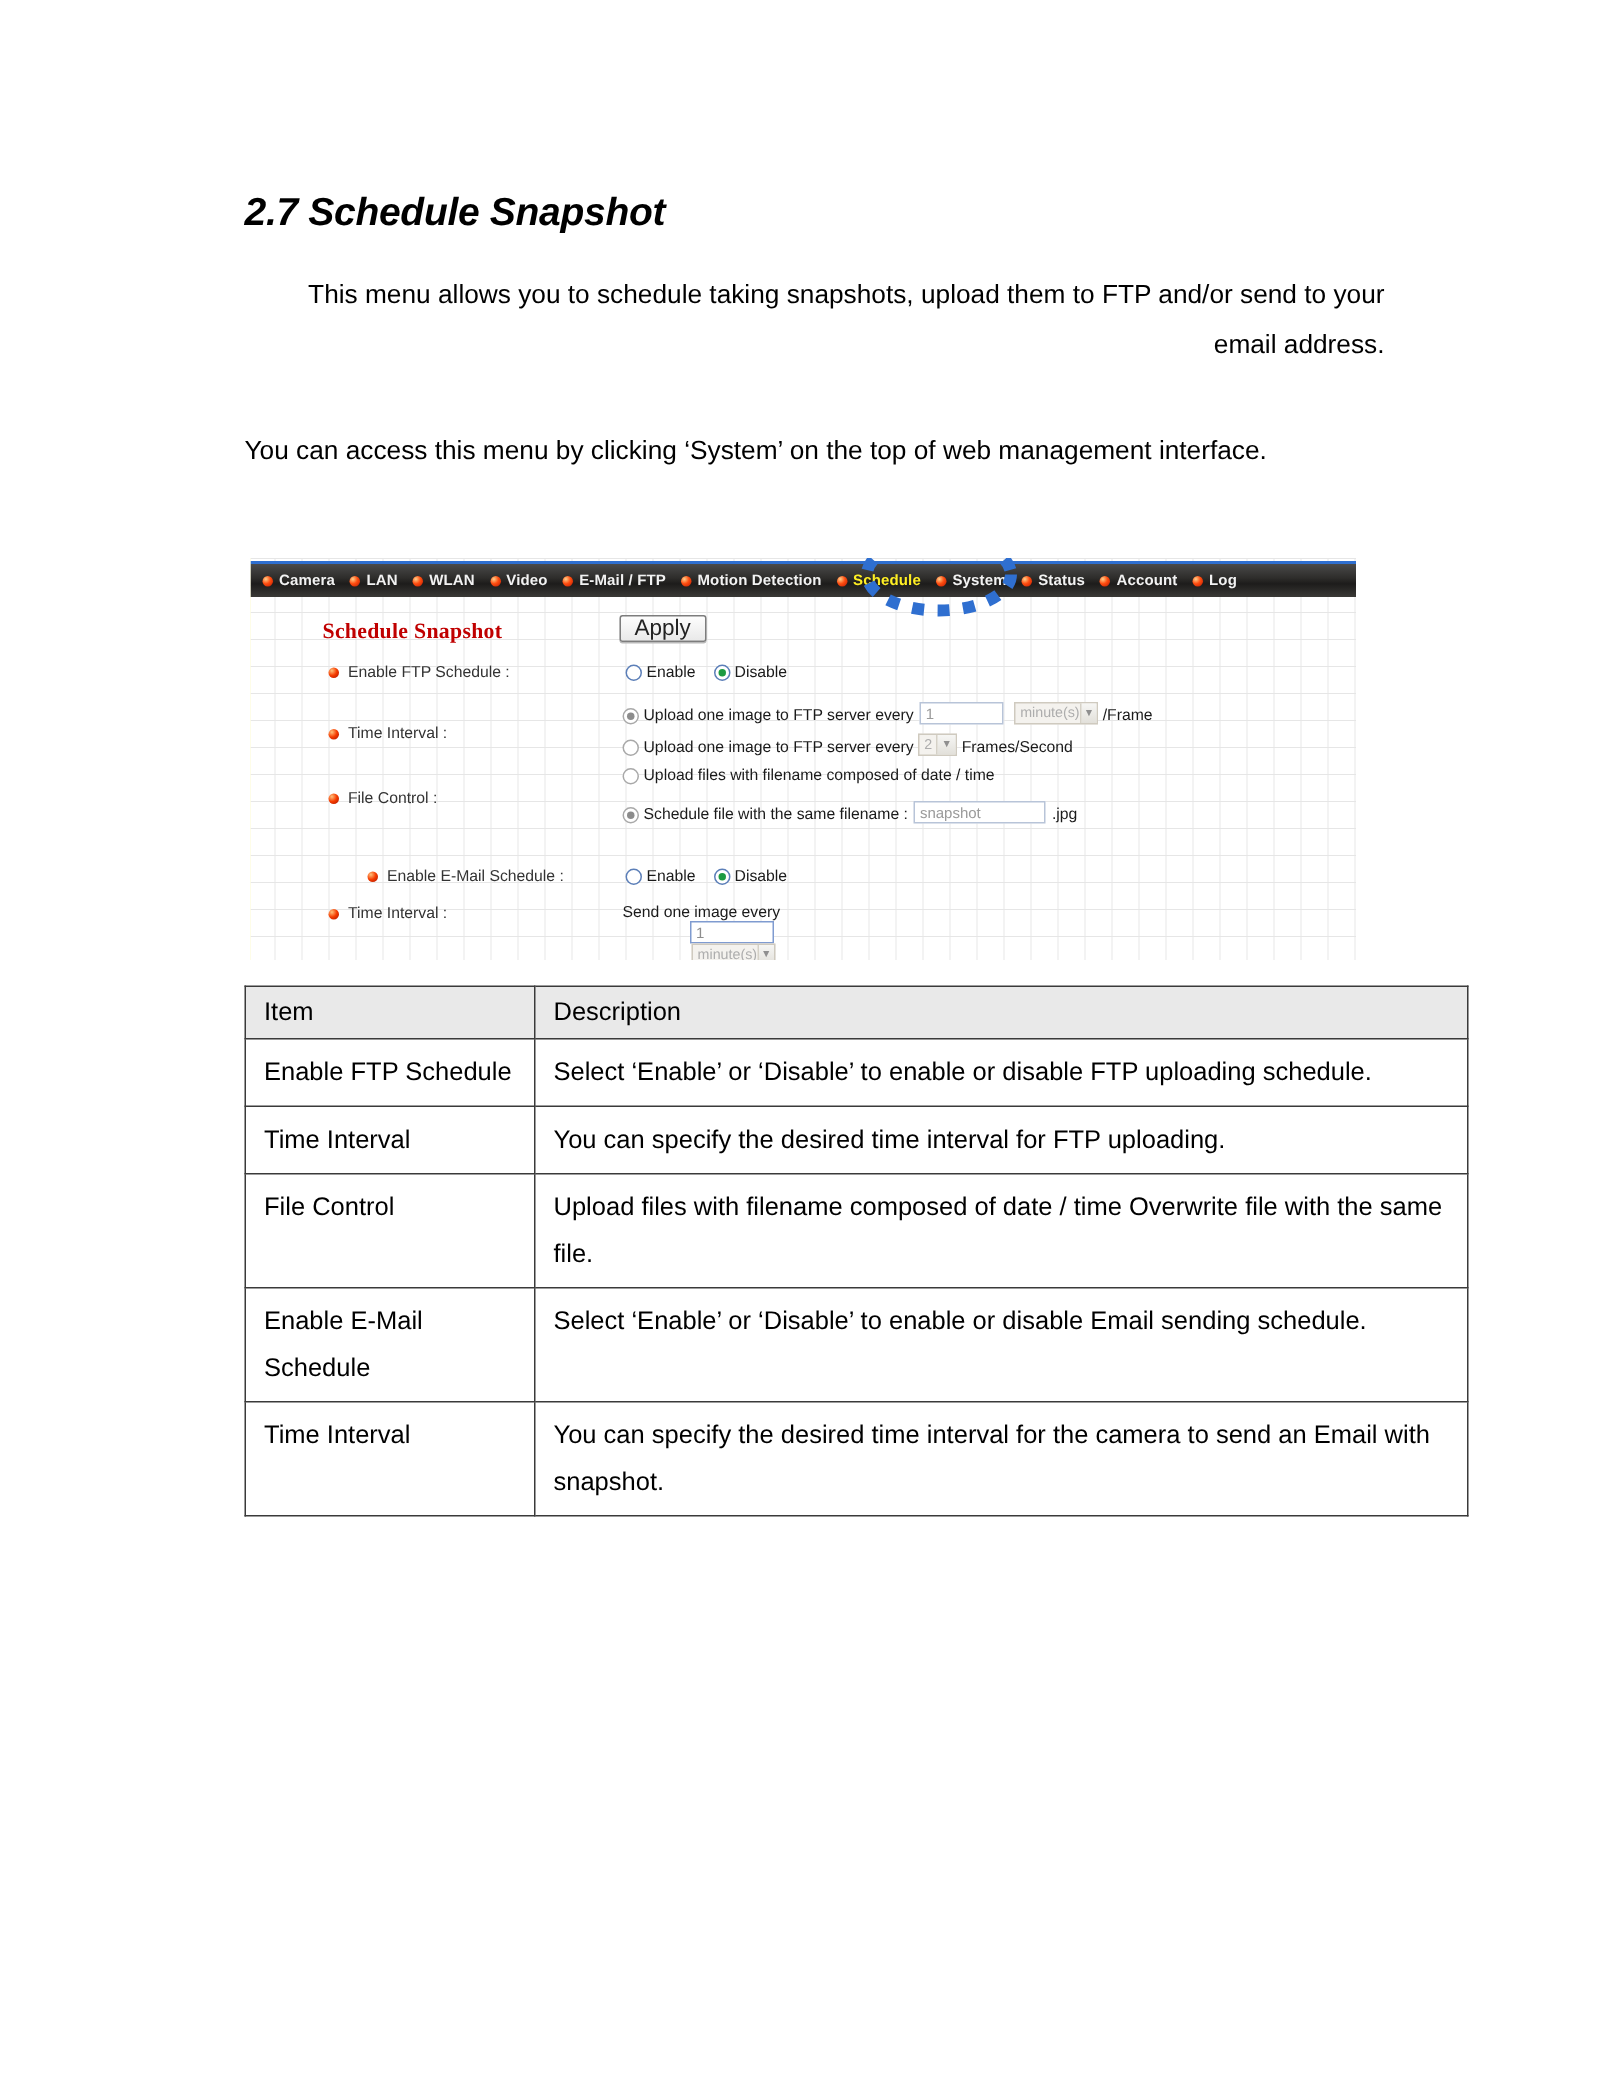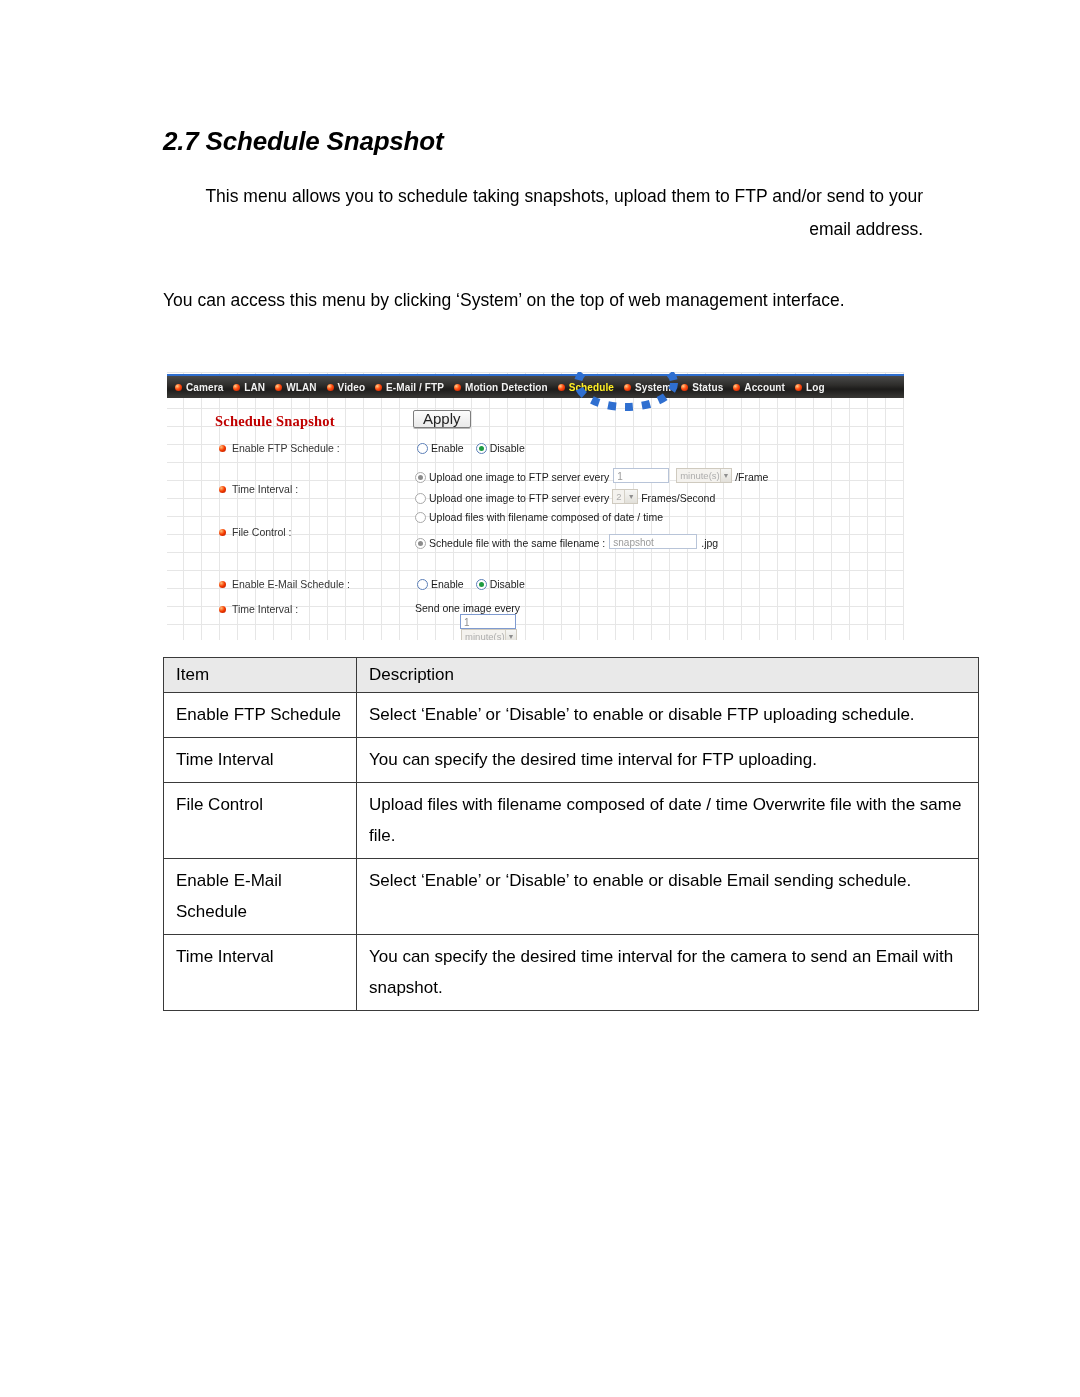--- a/index.html
+++ b/index.html
@@ -398,21 +398,21 @@
         <span>Upload files with filename composed of date / time</span>
       </div>
 
       <div class="ctrl-row" style="left:248px; top:136px;">
         <span class="radio gray checked"></span>
         <span>Schedule file with the same filename :</span>
         <span class="tinput w-name">snapshot</span>
         <span class="suffix">.jpg</span>
       </div>
 
-      <div class="field-label" style="left:52px; top:180px;">
+      <div class="field-label" style="left:52px; top:180px;padding-left:26px;">
         <span class="field-bullet"></span>
         <span>Enable E-Mail Schedule :</span>
       </div>
       <div class="ctrl-row" style="left:250px; top:180px;">
         <span class="radio"></span>
         <span class="rlabel">Enable</span>
         <span class="radio checked"></span>
         <span>Disable</span>
       </div>
 

